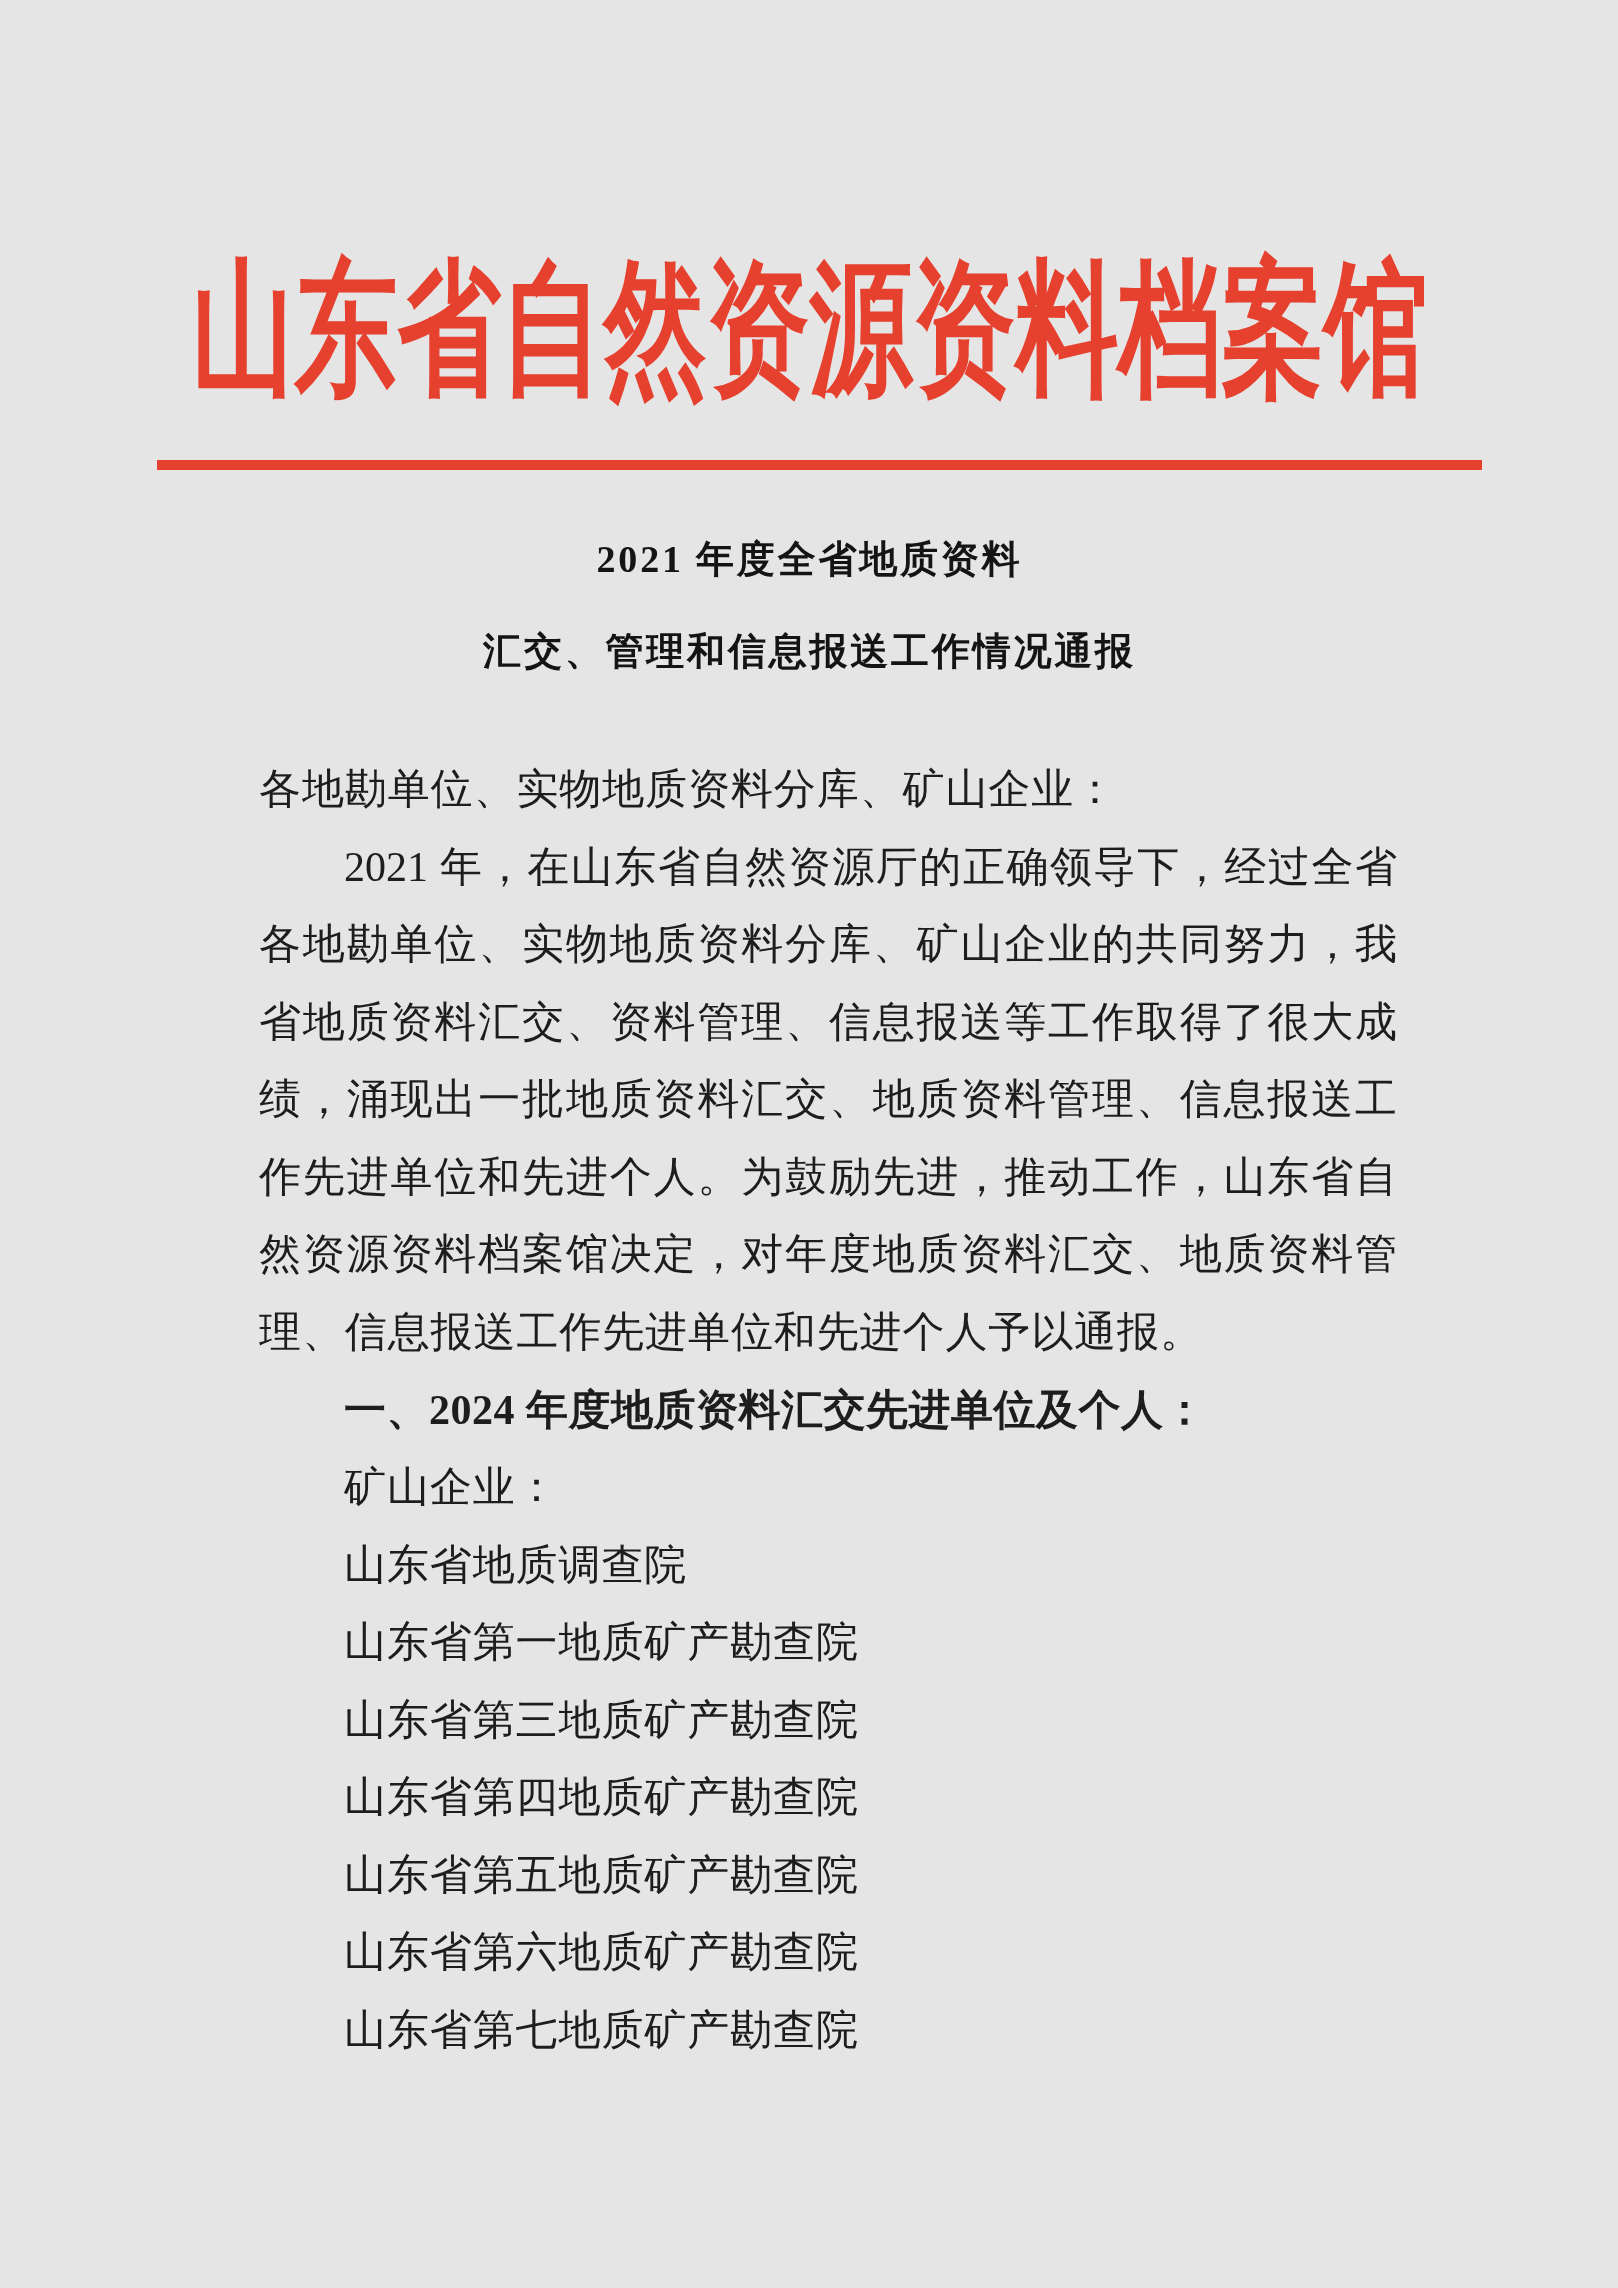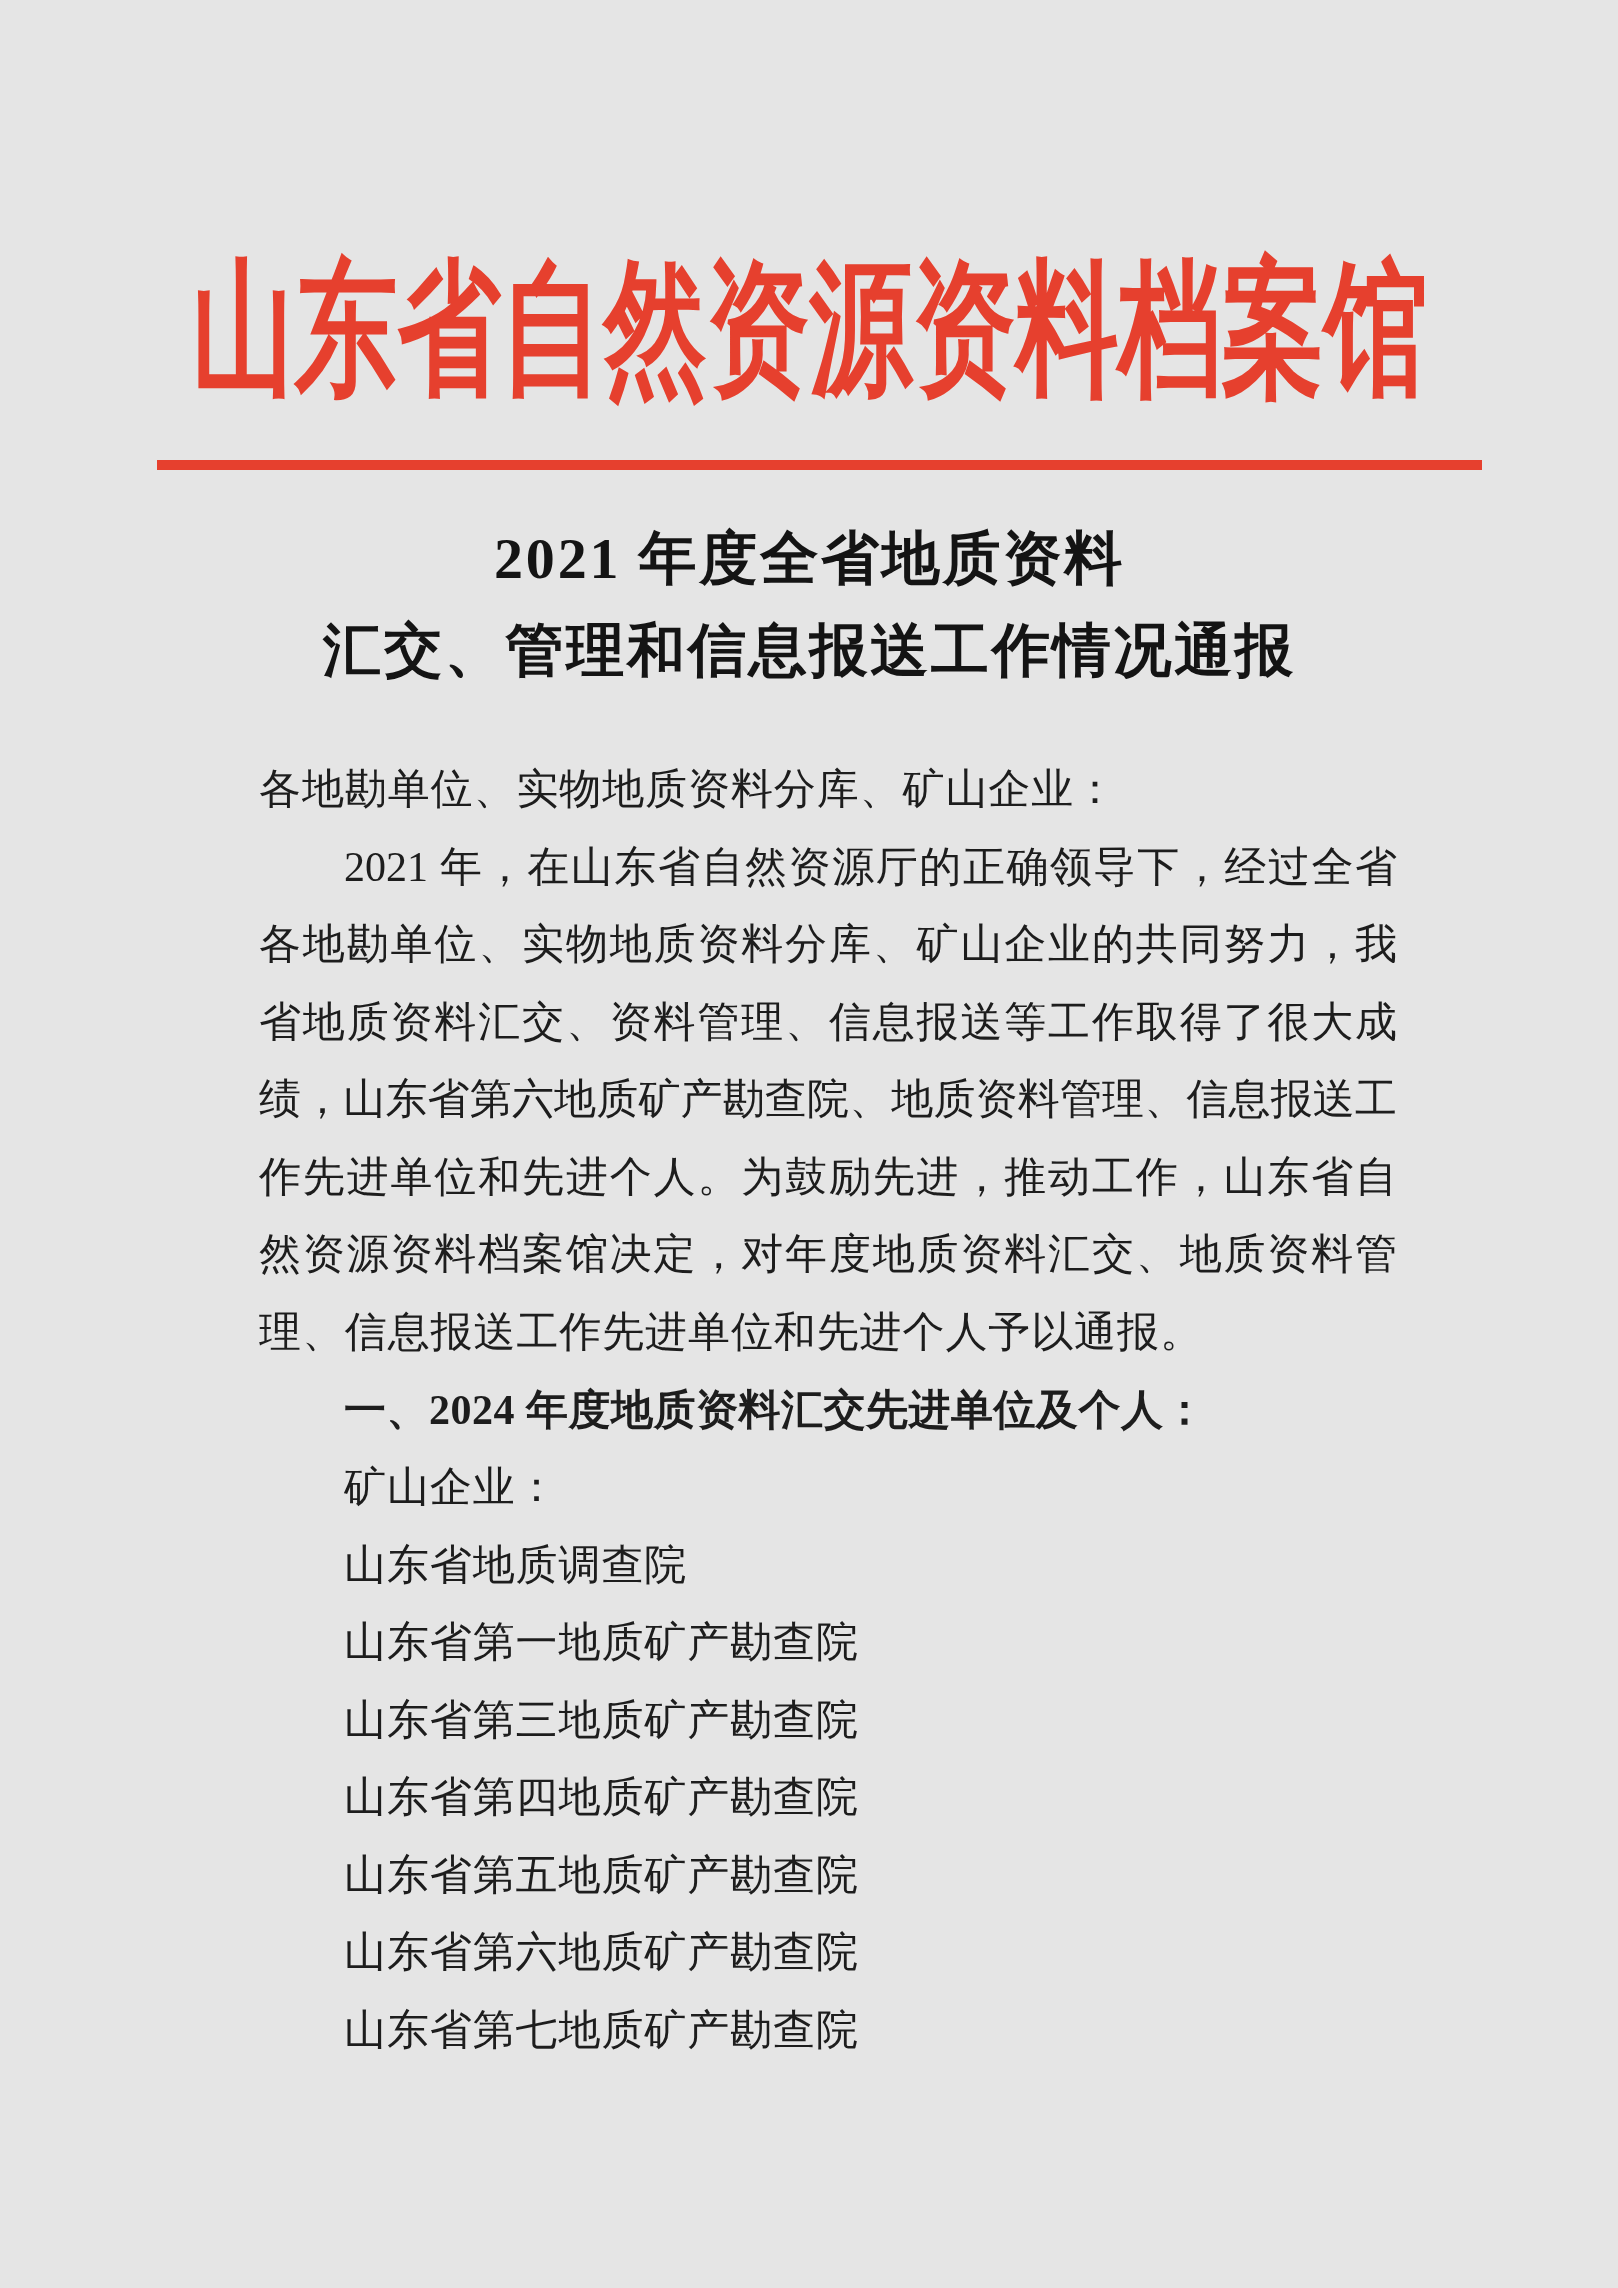--- a/index.html
+++ b/index.html
@@ -39,21 +39,21 @@
   }
   
   .doc-title {
     position: absolute;
     top: 513px;
     left: 0;
     right: 0;
     text-align: center;
     color: #141414;
     font-weight: bold;
-    font-size: 58px;
+    font-size: 38px;
     line-height: 92px;
     letter-spacing: 2.8px;
     white-space: nowrap;
     font-family: "Liberation Serif", serif;
   }
   
   .bline {
     position: absolute;
     left: 251px;
     width: 1138px;
@@ -87,21 +87,21 @@
   <div class="doc-title">
     <div>2021 年度全省地质资料</div>
     <div>汇交、管理和信息报送工作情况通报</div>
   </div>
 
   <div class="bline" style="top:762px">各地勘单位、实物地质资料分库、矿山企业：</div>
 
   <div class="bline just indent" style="top:840px">2021 年，在山东省自然资源厅的正确领导下，经过全省</div>
   <div class="bline just" style="top:917px">各地勘单位、实物地质资料分库、矿山企业的共同努力，我</div>
   <div class="bline just" style="top:995px">省地质资料汇交、资料管理、信息报送等工作取得了很大成</div>
-  <div class="bline just" style="top:1072px">绩，山东省第六地质矿产勘查院、地质资料管理、信息报送工</div>
+  <div class="bline just" style="top:1072px">绩，涌现出一批地质资料汇交、地质资料管理、信息报送工</div>
   <div class="bline just" style="top:1150px">作先进单位和先进个人。为鼓励先进，推动工作，山东省自</div>
   <div class="bline just" style="top:1227px">然资源资料档案馆决定，对年度地质资料汇交、地质资料管</div>
   <div class="bline" style="top:1305px">理、信息报送工作先进单位和先进个人予以通报。</div>
 
   <div class="bline shift bold" style="top:1383px">一、2024 年度地质资料汇交先进单位及个人：</div>
 
   <div class="bline shift" style="top:1460px">矿山企业：</div>
 
   <div class="bline shift" style="top:1538px">山东省地质调查院</div>
   <div class="bline shift" style="top:1615px">山东省第一地质矿产勘查院</div>

